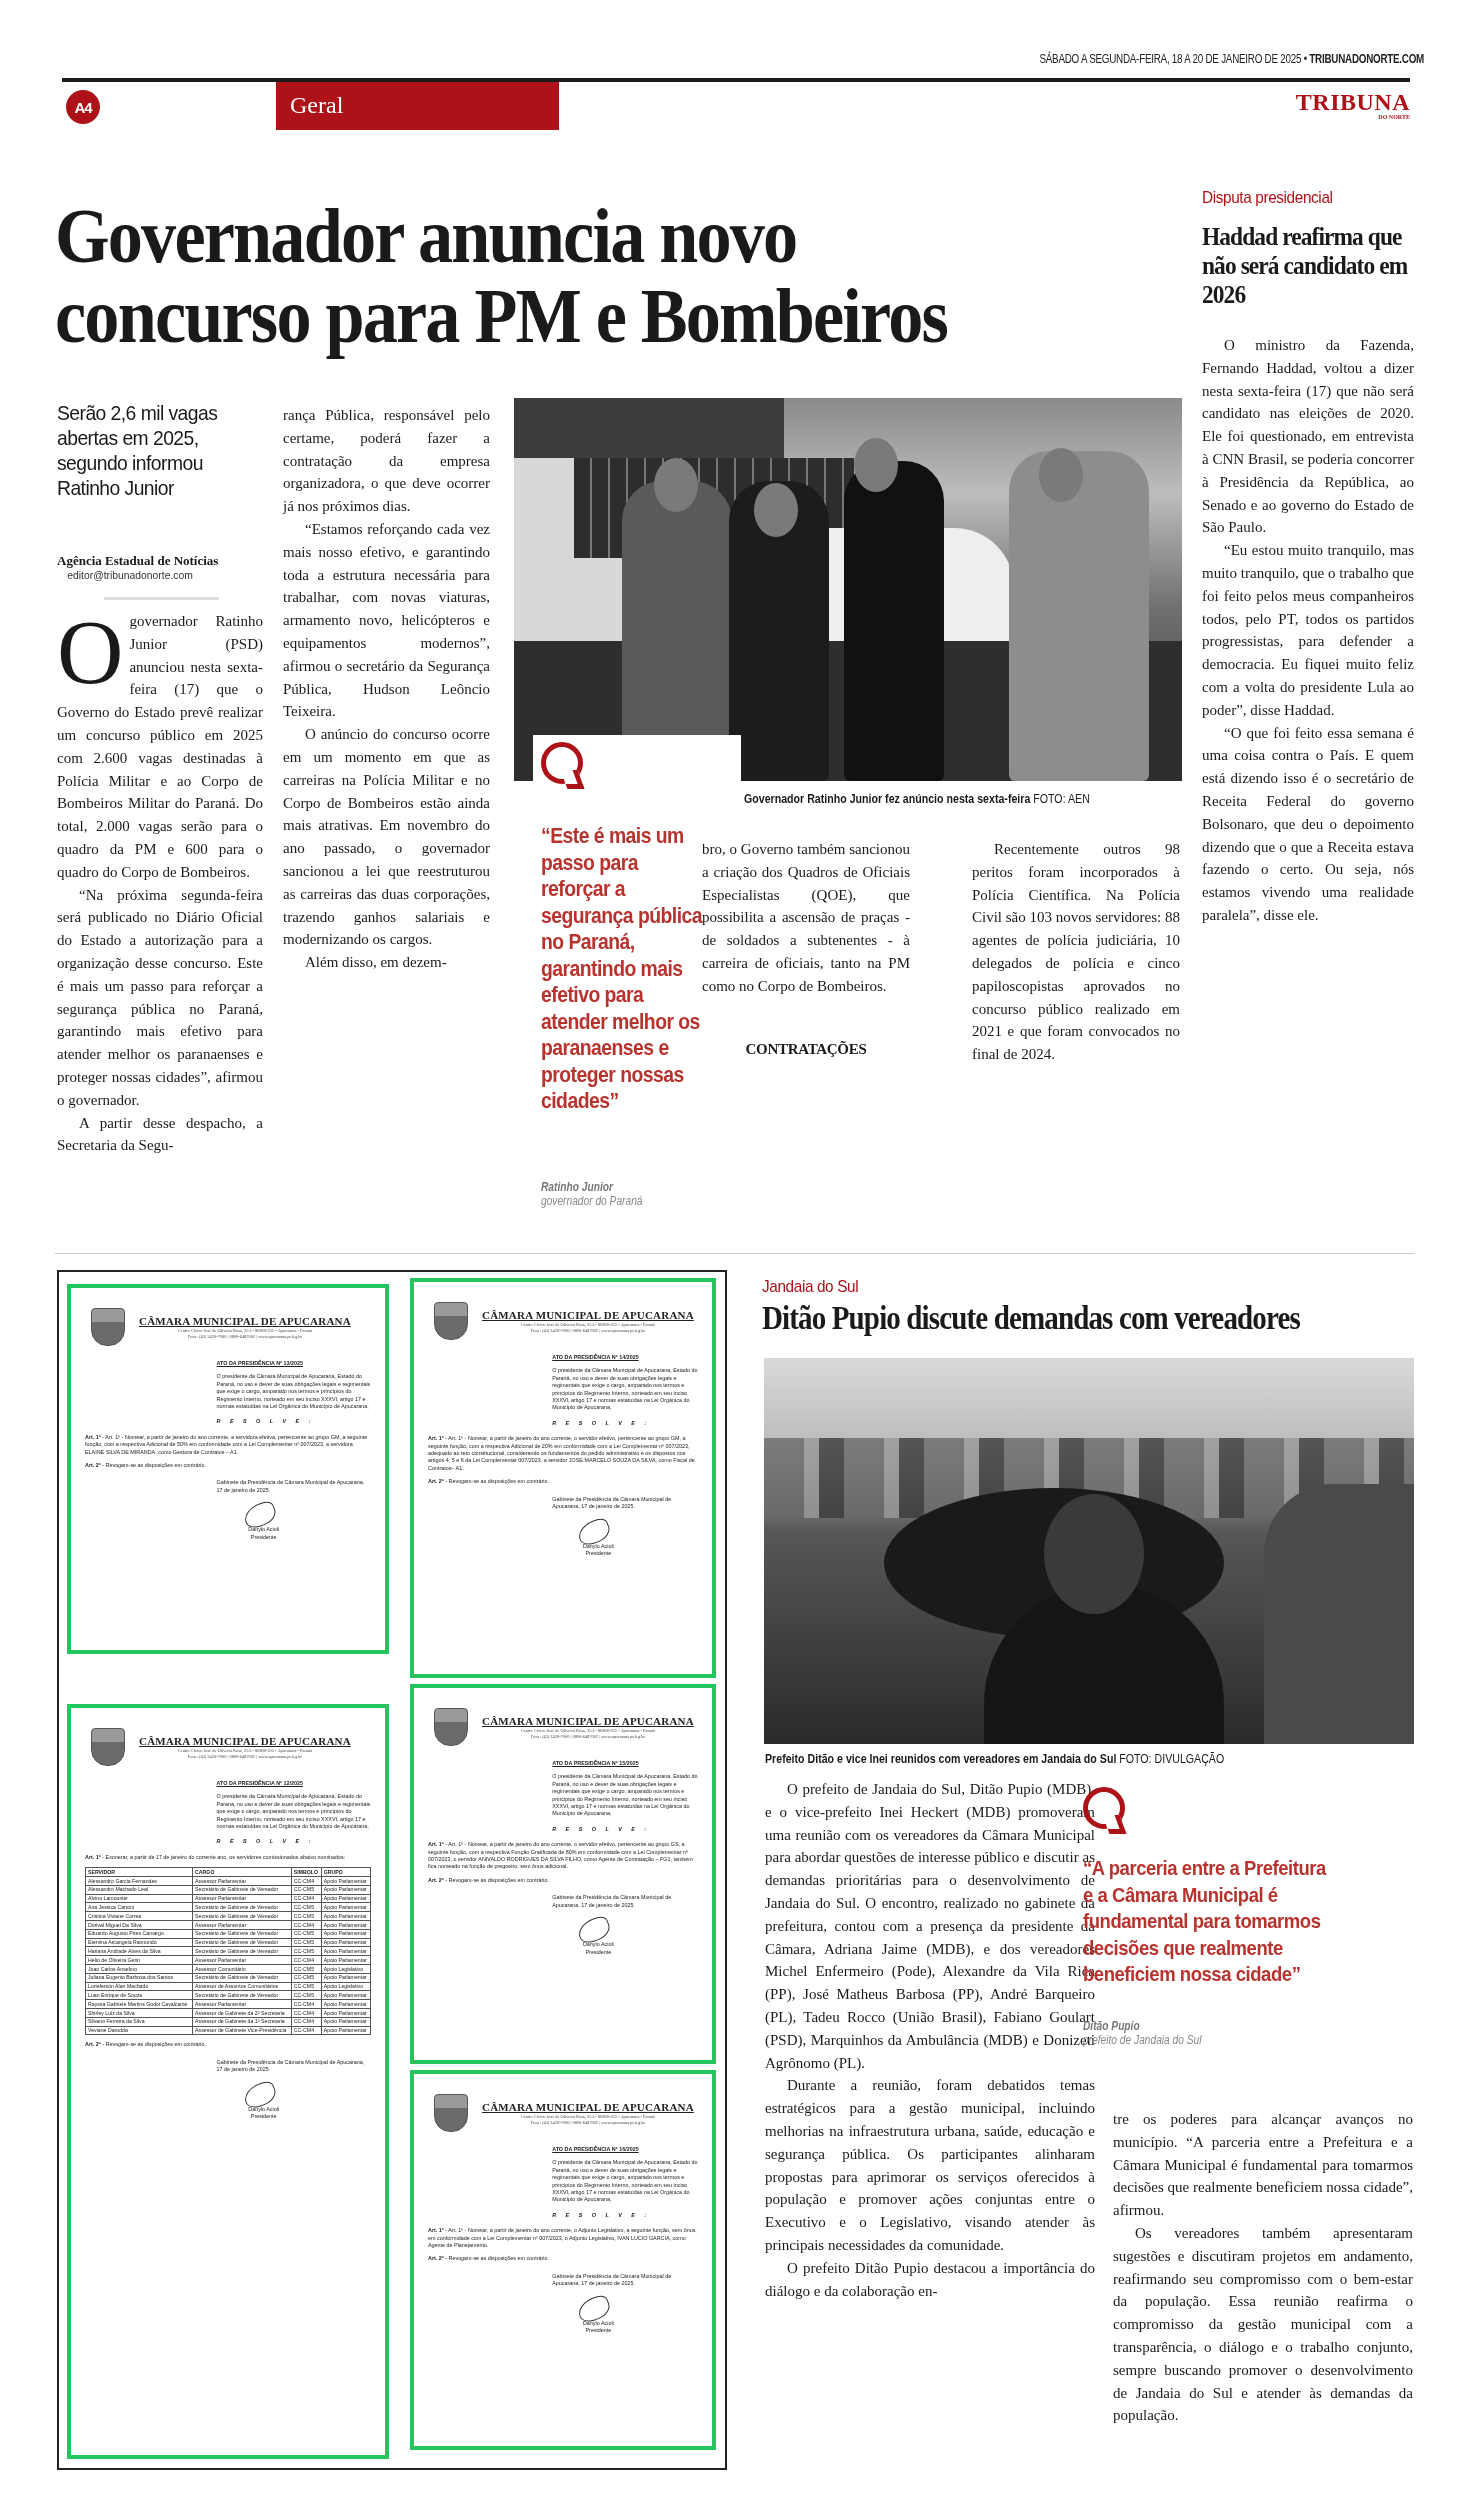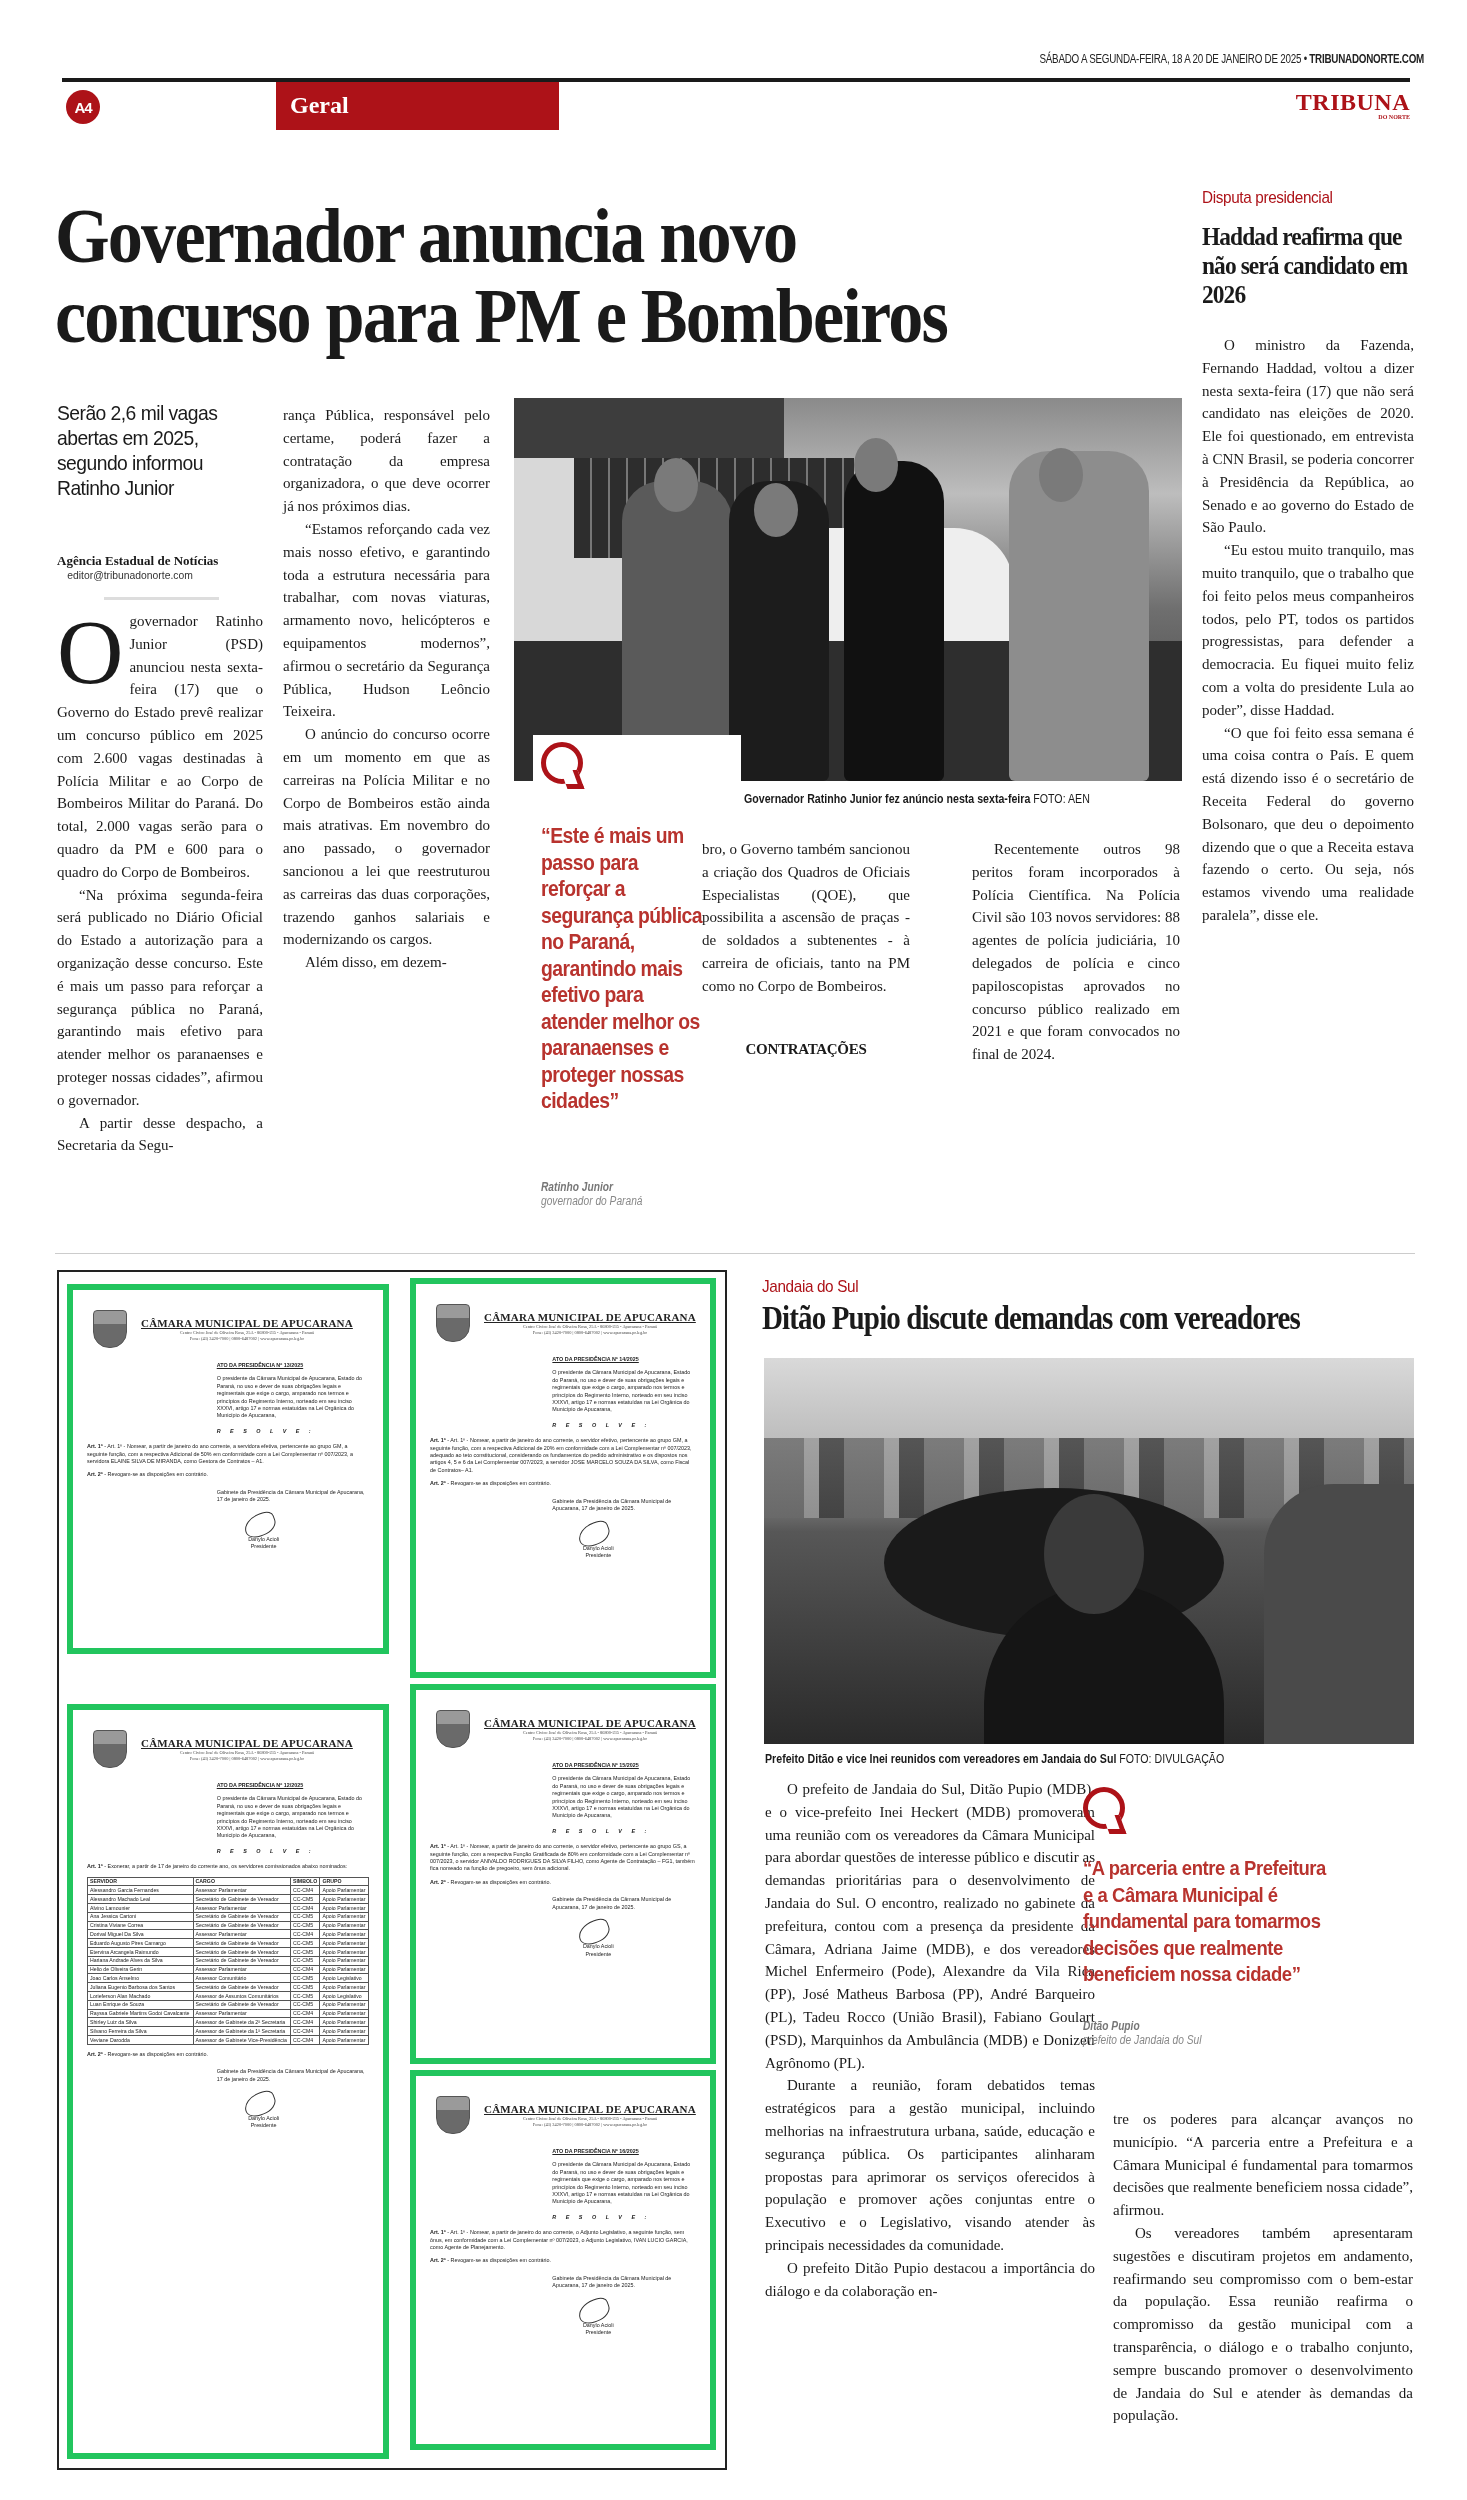--- a/index.html
+++ b/index.html
@@ -6,21 +6,21 @@
   html, body { width: 1467px; height: 2500px; background: #ffffff; overflow: hidden; }
   body { position: relative; font-family: "Liberation Serif", serif; color: #1a1a1a; }
 
   .abs { position: absolute; }
 
   
   .dateline { top: 52px; right: 43px; font-family: "Liberation Sans", sans-serif; font-size: 12px; color: #222; letter-spacing: -0.3px; transform: scaleX(0.82); transform-origin: right center; white-space: nowrap; }
   .dateline b { font-weight: bold; }
   .topline { top: 78px; left: 62px; width: 1348px; height: 4px; background: #1a1a1a; }
   .page-badge { top: 90px; left: 66px; width: 34px; height: 34px; border-radius: 50%; background: #ad1218; color: #fff; font-family: "Liberation Sans", sans-serif; font-weight: bold; font-size: 15px; display: flex; align-items: center; justify-content: center; letter-spacing: -1px; }
-  .section-tab { top: 82px; left: 276px; width: 283px; height: 48px; background: #ad1218; color: #fff; font-family: "Liberation Serif", serif; font-weight: bold; font-size: 24px; padding: 10px 14px; }
+  .section-tab { top: 82px; left: 276px; width: 283px; height: 48px; background: #ad1218; color: #fff; font-family: "Liberation Serif", serif; font-weight: normal; font-size: 24px; padding: 10px 14px; }
   .logo { top: 90px; right: 57px; text-align: right; color: #ad1218; font-family: "Liberation Serif", serif; font-weight: 900; line-height: 1; }
   .logo .big { font-size: 24px; letter-spacing: 0.5px; }
   .logo .small { font-size: 6px; font-weight: bold; }
 
   
   .headline { top: 196px; left: 55px; width: 1120px; font-family: "Liberation Serif", serif; font-weight: bold; font-size: 78px; line-height: 80px; letter-spacing: -2px; transform: scaleX(0.9); transform-origin: left top; }
   .deck { top: 400px; left: 57px; width: 200px; font-family: "Liberation Sans", sans-serif; font-size: 21px; line-height: 25px; letter-spacing: -0.6px; transform: scaleX(0.92); transform-origin: left top; }
   .byline { top: 553px; left: 57px; width: 205px; text-align: left; }
   .byline .agency { font-family: "Liberation Serif", serif; font-weight: bold; font-size: 13px; }
   .byline .email { font-family: "Liberation Sans", sans-serif; font-size: 11.5px; color: #333; transform: scaleX(0.9); }
@@ -62,21 +62,21 @@
   
   .kicker { font-family: "Liberation Sans", sans-serif; font-size: 17px; color: #ad1218; letter-spacing: -0.4px; transform: scaleX(0.9); transform-origin: left top; white-space: nowrap; }
   .kicker1 { top: 188px; left: 1202px; }
   .side-head { top: 222px; left: 1202px; width: 230px; font-family: "Liberation Serif", serif; font-weight: bold; font-size: 26px; line-height: 29px; letter-spacing: -1px; transform: scaleX(0.9); transform-origin: left top; }
   .col5 { top: 334px; left: 1202px; width: 212px; }
 
   .rule-h { top: 1253px; left: 55px; width: 1360px; height: 1px; background: #ccc; }
 
   
   .ads-frame { top: 1270px; left: 57px; width: 670px; height: 1200px; border: 2px solid #222; }
-  .doc { position: absolute; border: 6px solid #22c55e; background: #fff; padding: 10px 14px; font-family: "Liberation Sans", sans-serif; font-size: 5.4px; line-height: 7.4px; color: #222; overflow: hidden; }
+  .doc { position: absolute; border: 4px solid #22c55e; background: #fff; padding: 10px 14px; font-family: "Liberation Sans", sans-serif; font-size: 5.4px; line-height: 7.4px; color: #222; overflow: hidden; }
   .doc-head { display: flex; align-items: center; gap: 14px; margin: 10px 0 14px 6px; }
   .crest { width: 34px; height: 38px; border-radius: 4px 4px 16px 16px; background: linear-gradient(180deg, #9a9a9a 0 35%, #6a6a6a 35% 100%); border: 1px solid #555; flex-shrink: 0; }
   .doc-title { font-family: "Liberation Serif", serif; font-weight: bold; font-size: 11px; text-decoration: underline; text-align: center; letter-spacing: 0.2px; line-height: 13px; }
   .doc-addr { font-family: "Liberation Serif", serif; font-size: 4.4px; line-height: 5.6px; text-align: center; color: #444; }
   .doc-right { margin-left: 46%; }
   .doc-act { font-weight: bold; text-decoration: underline; margin-bottom: 6px; }
   .doc-resolve { font-weight: bold; font-style: italic; letter-spacing: 4px; margin: 8px 0; }
   .doc-art { margin-bottom: 6px; }
   .doc-art b { font-weight: bold; }
   .doc-sign { margin-left: 46%; margin-top: 10px; }

